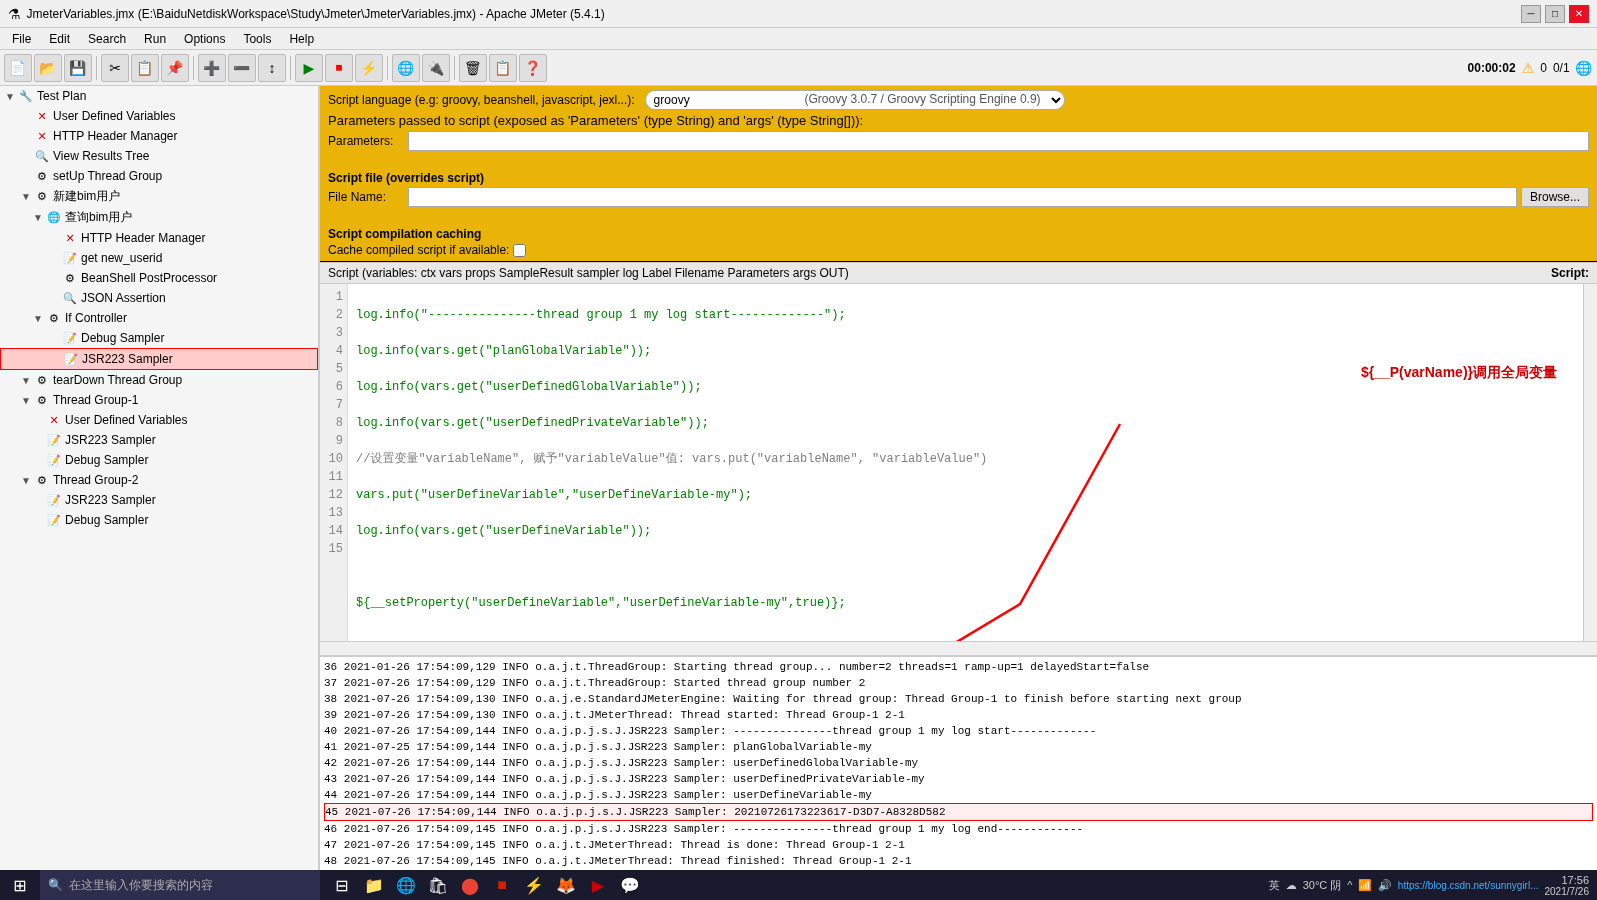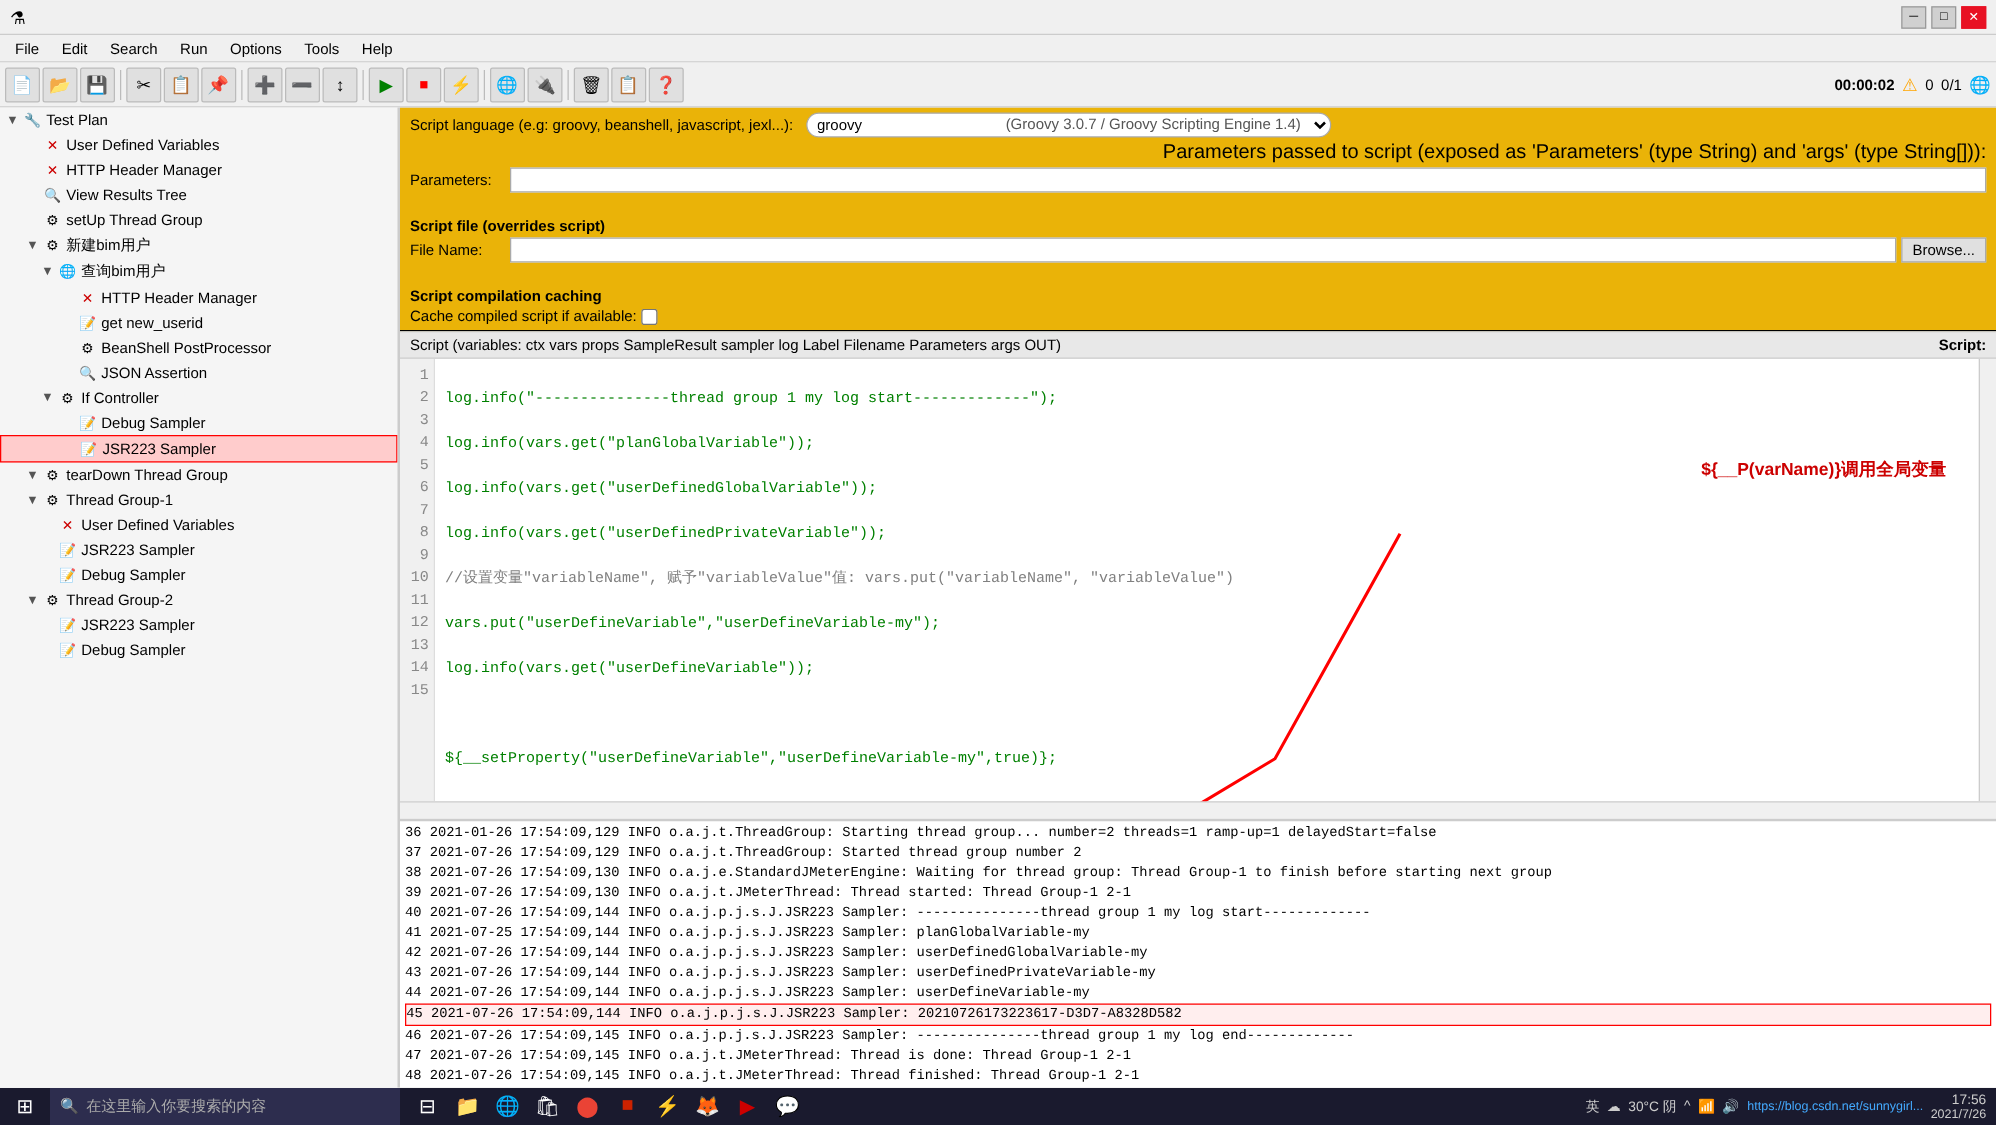--- a/index.html
+++ b/index.html
@@ -201,20 +201,21 @@
       font-weight: bold;
       font-family: 'Microsoft YaHei', Arial;
     }
   </style>
 </head>
 <body>
 
 <div class="title-bar">
   <div style="display:flex;align-items:center;gap:6px;">
     <span style="font-size:14px;">⚗</span>
+    <span style="font-size:12px;color:#000;">JmeterVariables.jmx (E:\BaiduNetdiskWorkspace\Study\Jmeter\JmeterVariables.jmx) - Apache JMeter (5.4.1)</span>
   </div>
   <div class="title-bar-controls">
     <button class="title-btn">─</button>
     <button class="title-btn">□</button>
     <button class="title-btn" style="background:#e81123;color:white;border-color:#e81123;">✕</button>
   </div>
 </div>
 
 <div class="menu-bar">
   <span class="menu-item">File</span>
@@ -399,25 +400,25 @@
 
     <div class="config-top-section">
 
       <div class="language-row">
         <span style="font-size:12px;color:#000;">Script language (e.g: groovy, beanshell, javascript, jexl...):</span>
         <span style="width:10px;"></span>
         <div style="position:relative;display:inline-block;">
           <select class="language-select" style="padding-right:60px;min-width:420px;border-radius:10px;">
             <option>groovy</option>
           </select>
-          <span style="position:absolute;right:24px;top:2px;font-size:12px;color:#555;pointer-events:none;">(Groovy 3.0.7 / Groovy Scripting Engine 1.4)</span>
+          <span style="position:absolute;right:24px;top:2px;font-size:12px;color:#555;pointer-events:none;">(Groovy 3.0.7 / Groovy Scripting Engine 0.9)</span>
         </div>
       </div>
 
-      <div style="font-size:16px;margin-bottom:3px;text-align:right;">
+      <div style="font-size:13px;margin-bottom:3px;">
         <span>Parameters passed to script (exposed as 'Parameters' (type String) and 'args' (type String[])):</span>
       </div>
       <div class="config-row">
         <span style="min-width:80px;">Parameters:</span>
         <input type="text" class="config-input" value="" style="height: 20px; border: 1px solid rgb(170, 170, 170); flex: 1 1 0%; font-size: 12px;">
       </div>
 
       <div style="font-size:12px;font-weight:bold;margin-bottom:2px;">Script file (overrides script)</div>
       <div class="config-row">
         <span style="min-width:80px;">File Name:</span>

